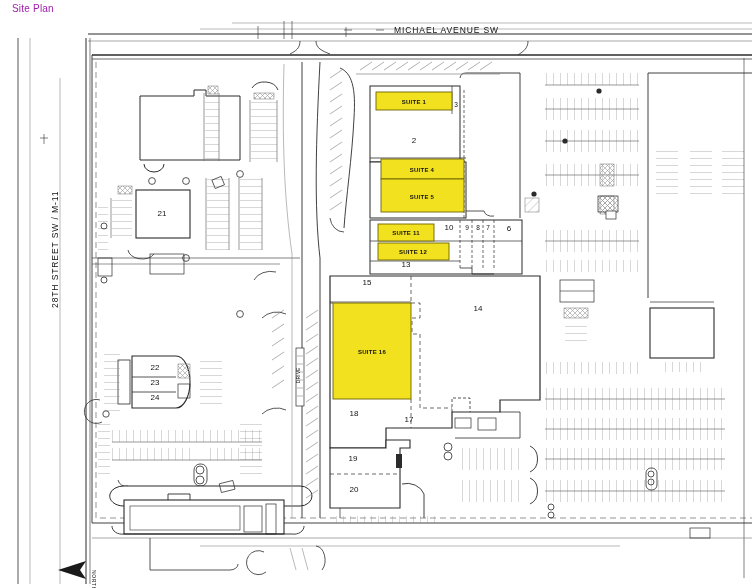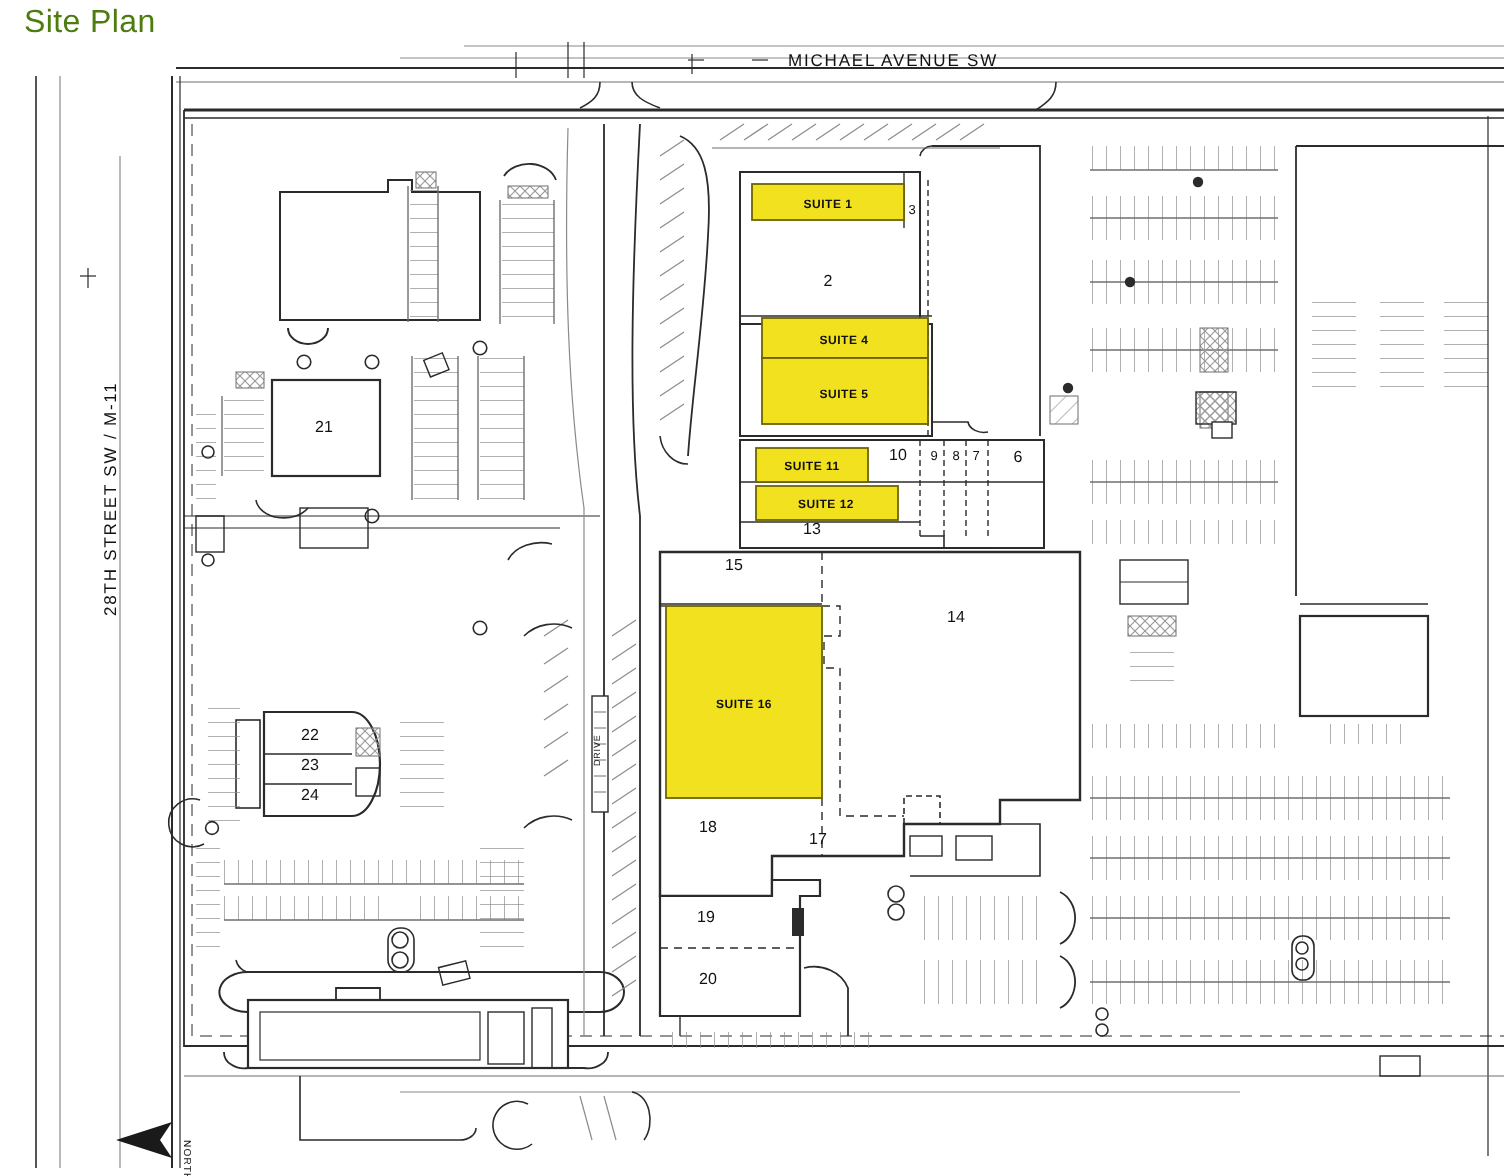--- a/index.html
+++ b/index.html
@@ -1,21 +1,21 @@
 <!DOCTYPE html>
 <html><head>
 <meta charset="utf-8">
 <style>
   html,body{margin:0;padding:0;background:#ffffff;}
   body{width:754px;height:588px;overflow:hidden;
        font-family:"Liberation Sans",sans-serif;color:#1a1a1a;}
   #root{position:relative;width:754px;height:588px;}
 
-  #page-title{position:absolute;left:12px;top:3px;font-size:16px;
-              letter-spacing:.2px;color:#4d7c0f;}
+  #page-title{position:absolute;left:12px;top:3px;font-size:10px;
+              letter-spacing:.2px;color:#a21caf;}
 
   #plan{position:absolute;left:0;top:18px;width:636px;height:570px;}
   svg{display:block;}
 
   .lbl{font-family:"Liberation Sans",sans-serif;fill:#111;}
   .street-lbl{font-size:8.5px;letter-spacing:.9px;font-weight:400;}
   .suite-lbl{font-size:6px;font-weight:bold;letter-spacing:.25px;}
   .unit-lbl{font-size:8px;}
   .unit-sm{font-size:6.5px;}
   .north-lbl{font-size:5px;letter-spacing:.6px;}

